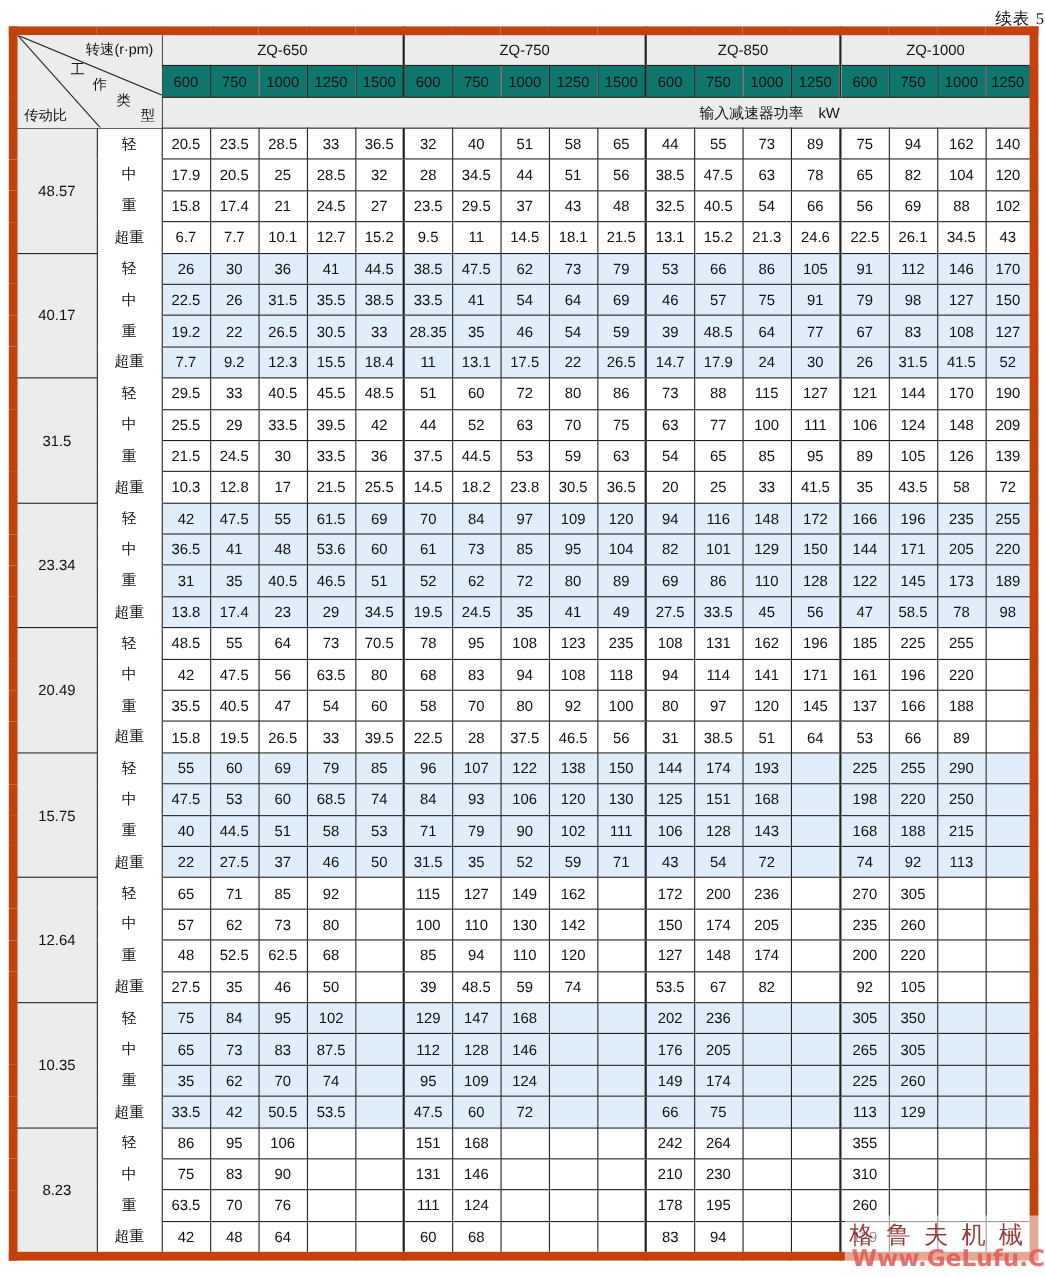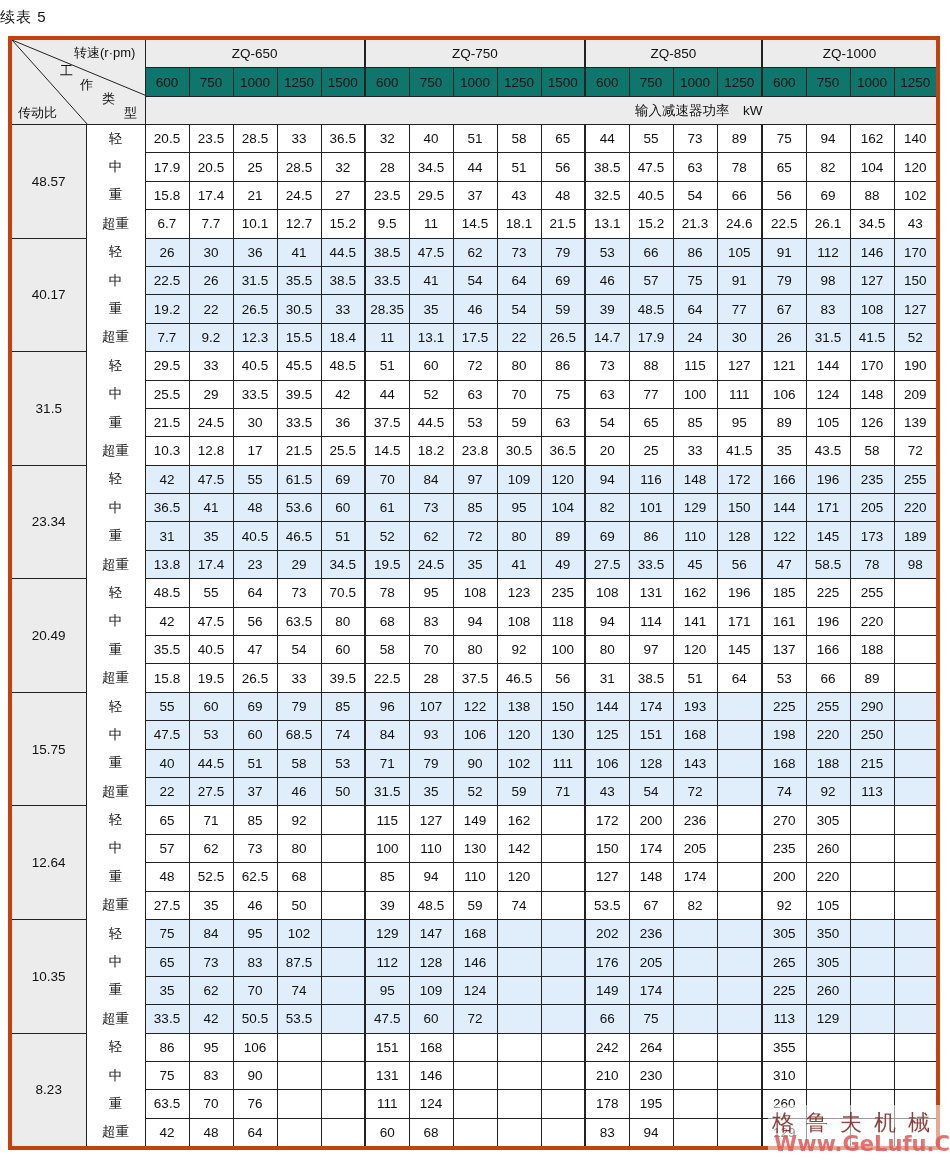--- a/index.html
+++ b/index.html
@@ -1,18 +1,18 @@
 <!DOCTYPE html>
 <html><head>
 <meta charset="utf-8">
 <style>
   html,body{margin:0;padding:0;background:#ffffff;}
   body{width:950px;height:1161px;position:relative;overflow:hidden;font-family:"Liberation Sans","DejaVu Sans",sans-serif;color:#111;}
-  .title{position:absolute;top:8px;left:0;width:950px;text-align:left;font-size:15px;letter-spacing:1px;}
-  table.grid{position:absolute;left:8px;top:36px;border-collapse:collapse;table-layout:fixed;border:4px solid #c2410c;}
+  .title{position:absolute;top:8px;left:0;width:950px;text-align:right;font-size:15px;letter-spacing:1px;font-family:Liberation Serif, serif;}
+  table.grid{position:absolute;left:8px;top:24px;border-collapse:collapse;table-layout:fixed;border:8px solid #c2410c;}
   table.grid td{border:1px solid #222;text-align:center;vertical-align:middle;font-size:13.5px;padding:0;height:27.4px;overflow:hidden;white-space:nowrap;}
   table.grid tr.h1 td{height:27px;background:#ececec;}
   table.grid tr.h2 td{height:28px;background:#0f766e;}
   table.grid tr.h3 td{height:27px;background:#ececec;}
   td.corner{position:relative;background:#ececec;padding:0;}
   td.ratio{background:#ececec;font-size:13.5px;}
   td.type{background:#ffffff;border-top:none !important;border-bottom:none !important;font-size:13px;}
   tr.blue td.val{background:#dfeefa;}
   tr.blue td.type{background:#ffffff;}
   td.unit{text-align:center;padding-left:316px !important;margin-left:36px;}

